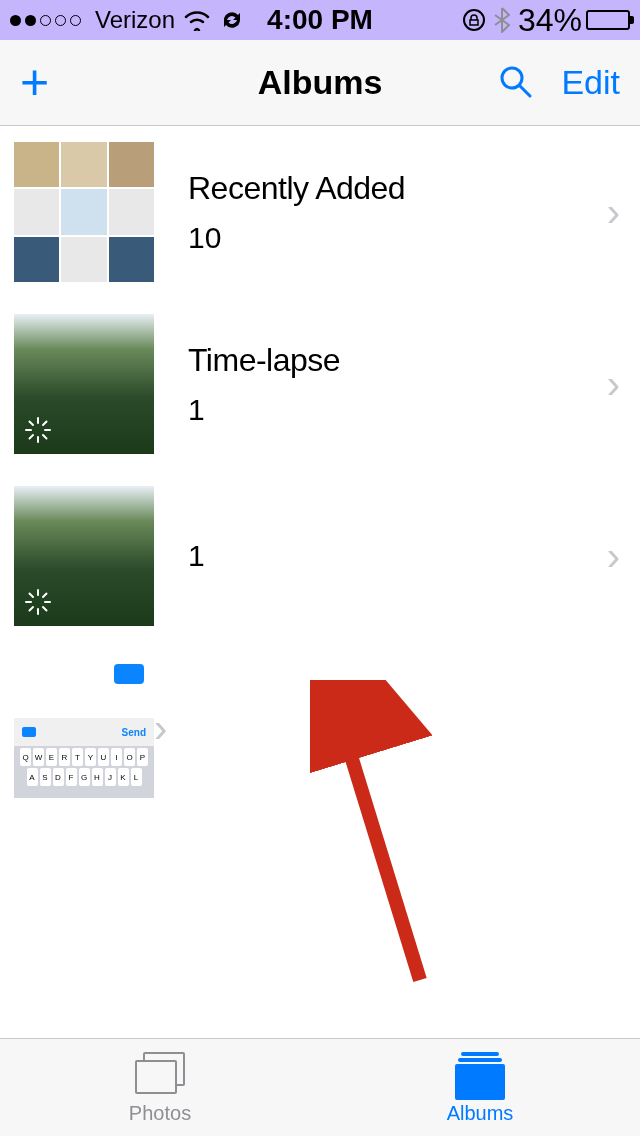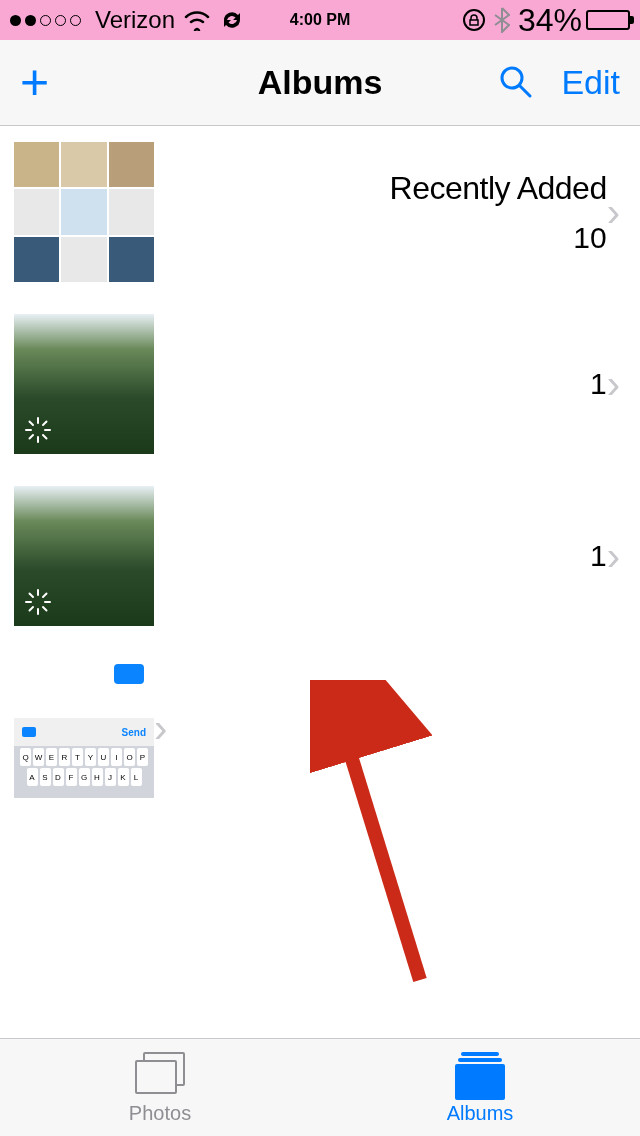--- a/index.html
+++ b/index.html
@@ -1,27 +1,27 @@
 <!DOCTYPE html>
 <html><head>
 <meta charset="utf-8">
 <style>
 * { margin: 0; padding: 0; box-sizing: border-box; }
 html, body { width: 640px; height: 1136px; font-family: -apple-system, "Helvetica Neue", Helvetica, Arial, sans-serif; background: #fff; overflow: hidden; }
 
 
-.status-bar { height: 40px; display: flex; align-items: center; justify-content: space-between; padding: 0 10px; background: #f9a8d4; font-size: 24px; color: #000; }
+.status-bar { height: 40px; display: flex; align-items: center; justify-content: space-between; padding: 0 10px; background: #c4b5fd; font-size: 24px; color: #000; }
 .status-left, .status-right { display: flex; align-items: center; gap: 8px; }
 .signal-dots { display: flex; gap: 4px; align-items: center; }
 .signal-dots span { width: 11px; height: 11px; border-radius: 50%; display: inline-block; }
 .signal-dots .filled { background: #000; }
 .signal-dots .empty { border: 1.5px solid #000; }
 .carrier { font-size: 24px; margin-left: 6px; }
 .wifi-icon svg, .sync-icon svg, .lock-icon svg, .bt-icon svg { display:block; }
-.status-time { font-weight: 600; font-size: 16px; position:absolute; left:50%; transform:translateX(-50%); }
+.status-time { font-weight: 600; font-size: 28px; position:absolute; left:50%; transform:translateX(-50%); }
 .battery { display:flex; align-items:center; gap:4px; font-size:32px; }
 .battery-icon { width: 44px; height: 20px; border: 2px solid #000; border-radius: 3px; position: relative; }
 .battery-icon::after { content:""; position:absolute; right:-6px; top:4px; width:4px; height:8px; background:#000; border-radius:0 2px 2px 0; }
 .battery-fill { background:#000; height:100%; }
 
 
 .nav-bar { height: 86px; display:flex; align-items:center; justify-content:space-between; padding: 0 20px; background:#f7f7f8; border-bottom:1px solid #c8c7cc; }
 .nav-title { font-size: 34px; font-weight: 700; position:absolute; left:50%; transform:translateX(-50%); }
 .nav-left, .nav-right { display:flex; align-items:center; gap:28px; color:#007aff; }
 .add-icon { font-size: 50px; font-weight: 200; line-height: 0.5; color:#007aff; }
@@ -48,21 +48,21 @@
 .thumb.deleted .bubble-area{flex:1; background:#fff; position:relative;}
 .thumb.deleted .bubble{position:absolute; right:10px; top:6px; width:30px; height:20px; background:#0a84ff; border-radius:4px;}
 .thumb.deleted .send-bar{height:28px; background:#f0f0f0; display:flex; justify-content:space-between; align-items:center; padding:0 8px; font-size:10px;}
 .thumb.deleted .send-bar .cam{width:14px;height:10px;background:#0a84ff;border-radius:2px;}
 .thumb.deleted .send-bar .send{color:#0a84ff;font-weight:600;}
 .thumb.deleted .kb{height:52px;background:#d1d5db;display:flex;flex-direction:column;gap:2px;padding:2px;}
 .thumb.deleted .kb .krow{display:flex;gap:2px;justify-content:center;}
 .thumb.deleted .kb .key{width:11px;height:18px;background:#fff;border-radius:2px;font-size:8px;display:flex;align-items:center;justify-content:center;color:#000;}
 .thumb .spinner { position:absolute; left:10px; bottom:10px; width:28px; height:28px; }
 .thumb .spinner svg { width:100%; height:100%; }
-.album-text { margin-left: 48px; flex:1;text-align:right; }
+.album-text { margin-left: 34px; flex:1; }
 .album-title { font-size: 32px; color:#000; margin-bottom: 14px; letter-spacing:-0.5px; }
 .album-count { font-size: 30px; color:#000; }
 .chevron { color:#c7c7cc; font-size:40px; }
 
 
 .annotation-arrow { position:absolute; pointer-events:none; }
 
 
 .tab-bar { position:absolute; bottom:0; left:0; right:0; height:98px; background:#f7f7f8; border-top:1px solid #c8c7cc; display:flex; }
 .tab { flex:1; display:flex; flex-direction:column; align-items:center; justify-content:center; gap:4px; color:#8e8e93; font-size:20px; }
@@ -169,20 +169,21 @@
               <line x1="21" y1="14" x2="26" y2="14"></line>
               <line x1="5.5" y1="5.5" x2="9" y2="9"></line>
               <line x1="19" y1="19" x2="22.5" y2="22.5"></line>
               <line x1="5.5" y1="22.5" x2="9" y2="19"></line>
               <line x1="19" y1="9" x2="22.5" y2="5.5"></line>
             </g>
           </svg>
       </span>
     </div>
     <div class="album-text">
+      <div class="album-title">Time-lapse</div>
       <div class="album-count">1</div>
     </div>
     <span class="chevron">›</span>
   </div>
 
   <div class="album-row">
     <div class="thumb foliage">
       <span class="spinner">
         <svg viewBox="0 0 28 28">
             <g stroke="#fff" stroke-width="2" stroke-linecap="round">

